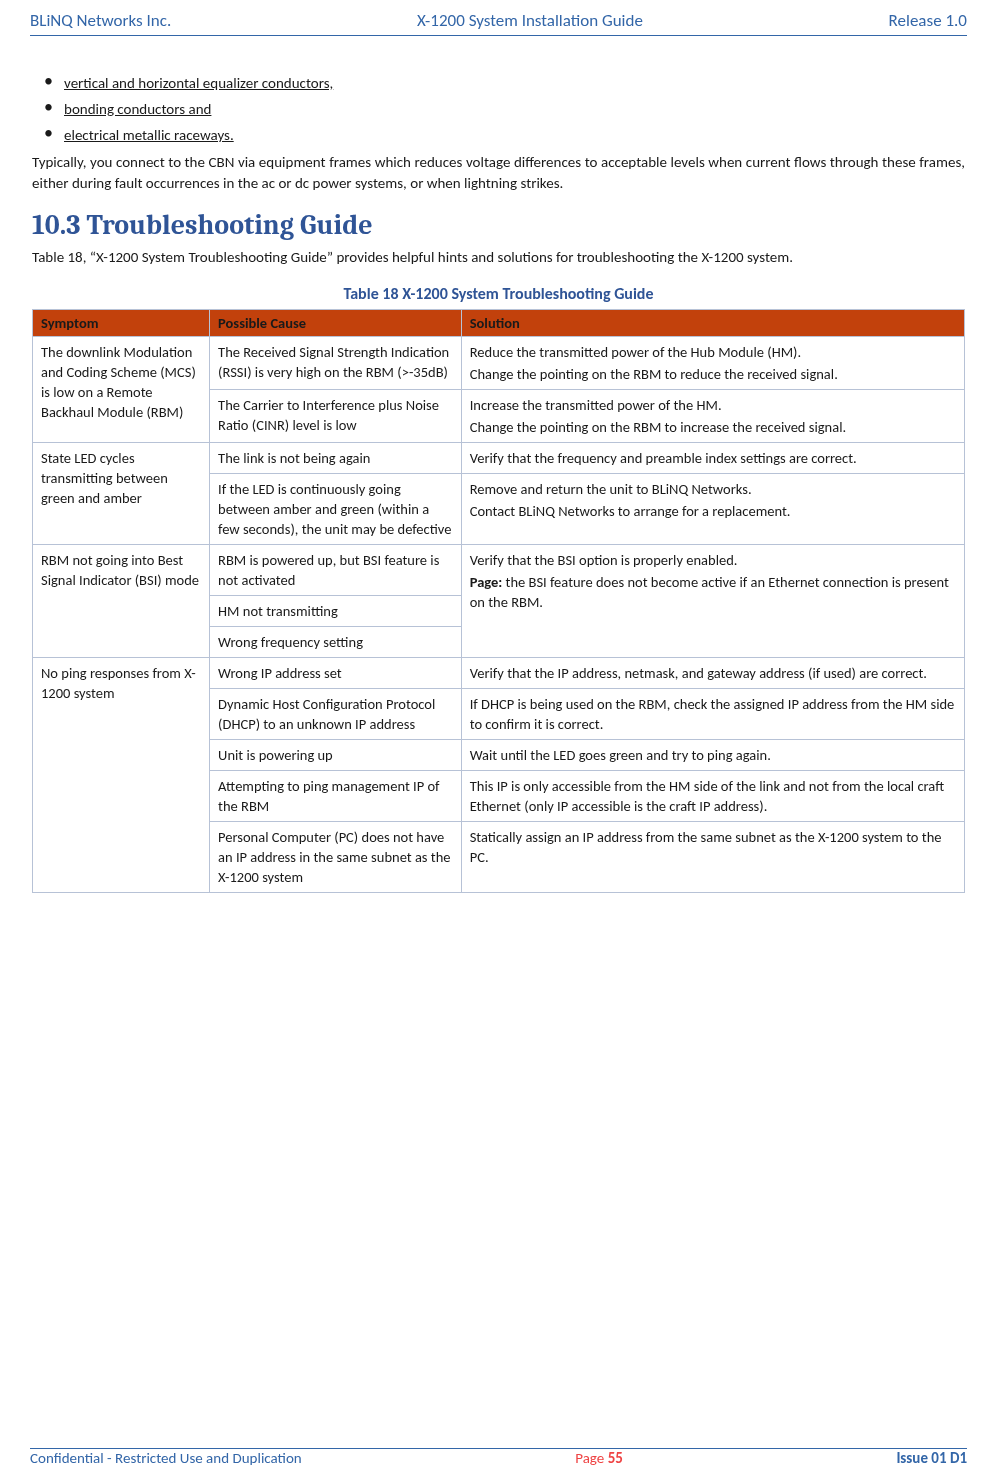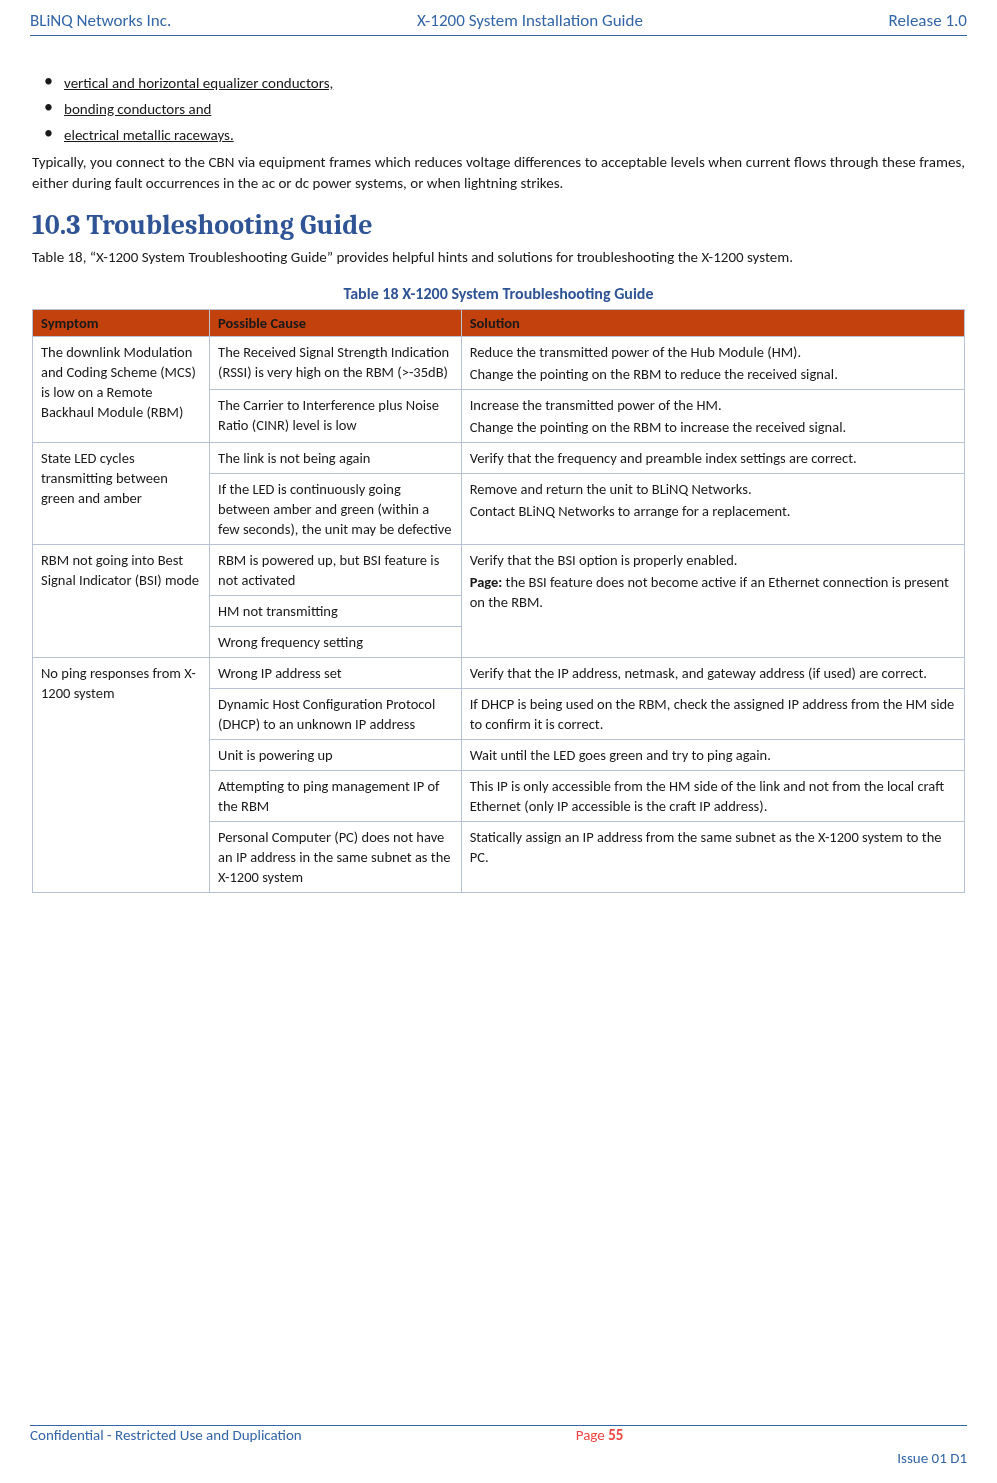--- a/index.html
+++ b/index.html
@@ -77,21 +77,21 @@
     right: 30px;
     border-top: 1px solid #3366a8;
     display: flex;
     justify-content: space-between;
     font-size: 15px;
     text-align: right;
   }
   .footer-row .left { color: #3366a8; }
   .footer-row .center { color: #ef4444; }
   .footer-row .center b { font-weight: bold; }
-  .footer-row .right { color: #3366a8; font-weight: normal; margin-top: 23px; }
+  .footer-row .right { color: #3366a8; font-weight: bold; }
 </style>
 </head>
 <body>
 
 <div class="header-row">
   <span>BLiNQ Networks Inc.</span>
   <span>X-1200 System Installation Guide</span>
   <span>Release 1.0</span>
 </div>
 

